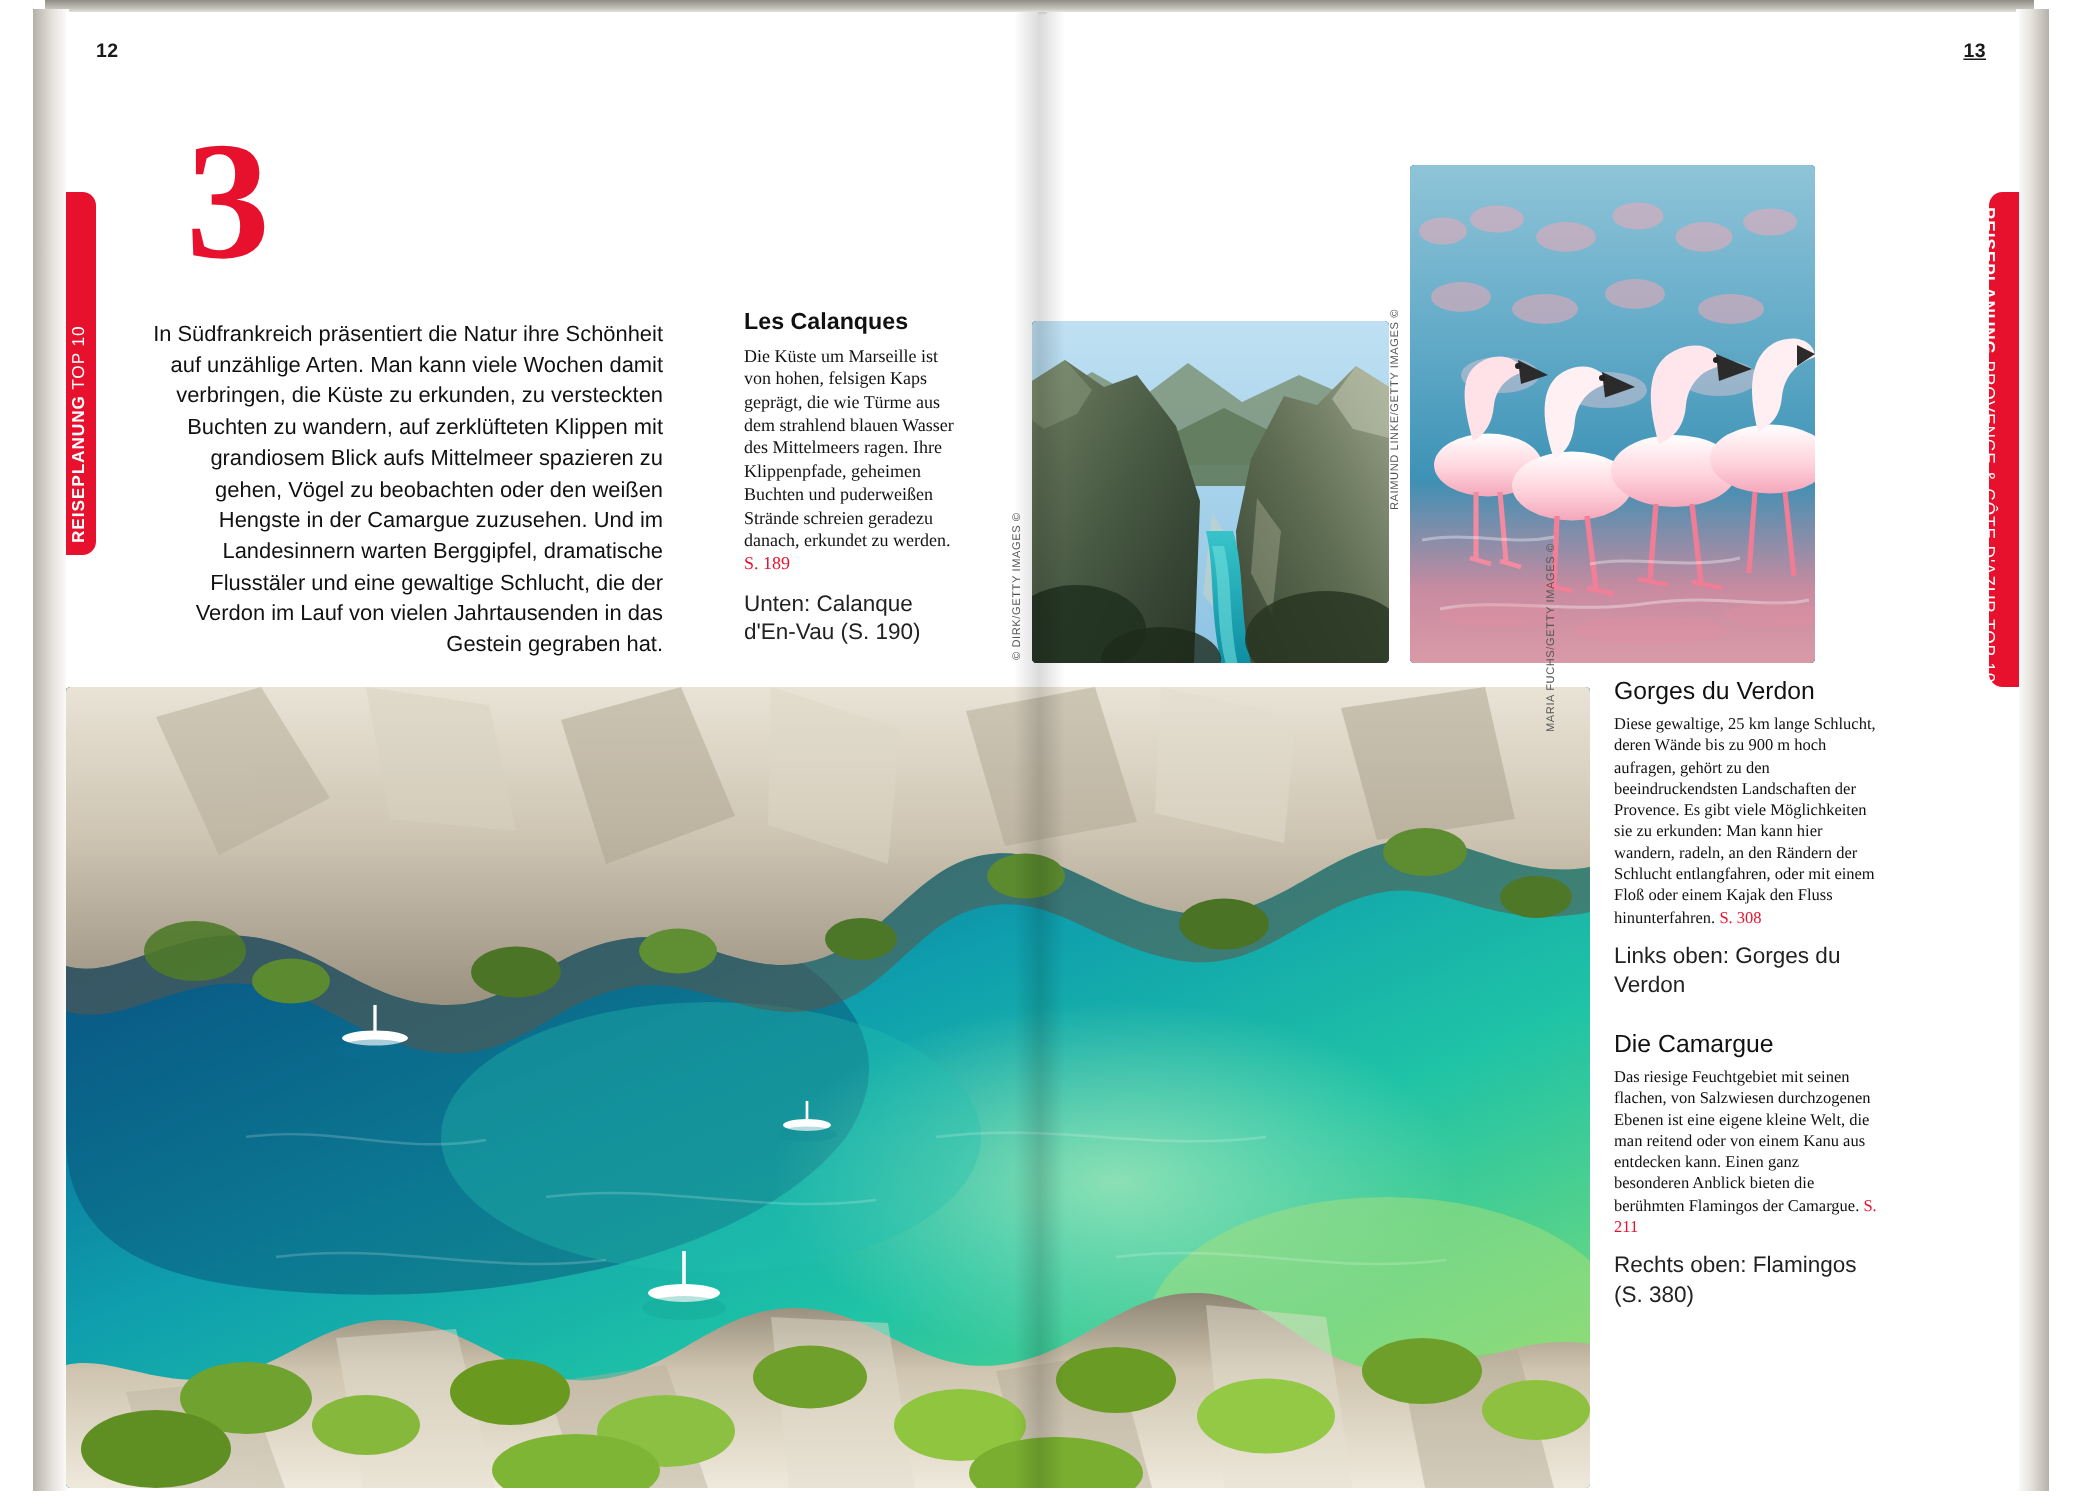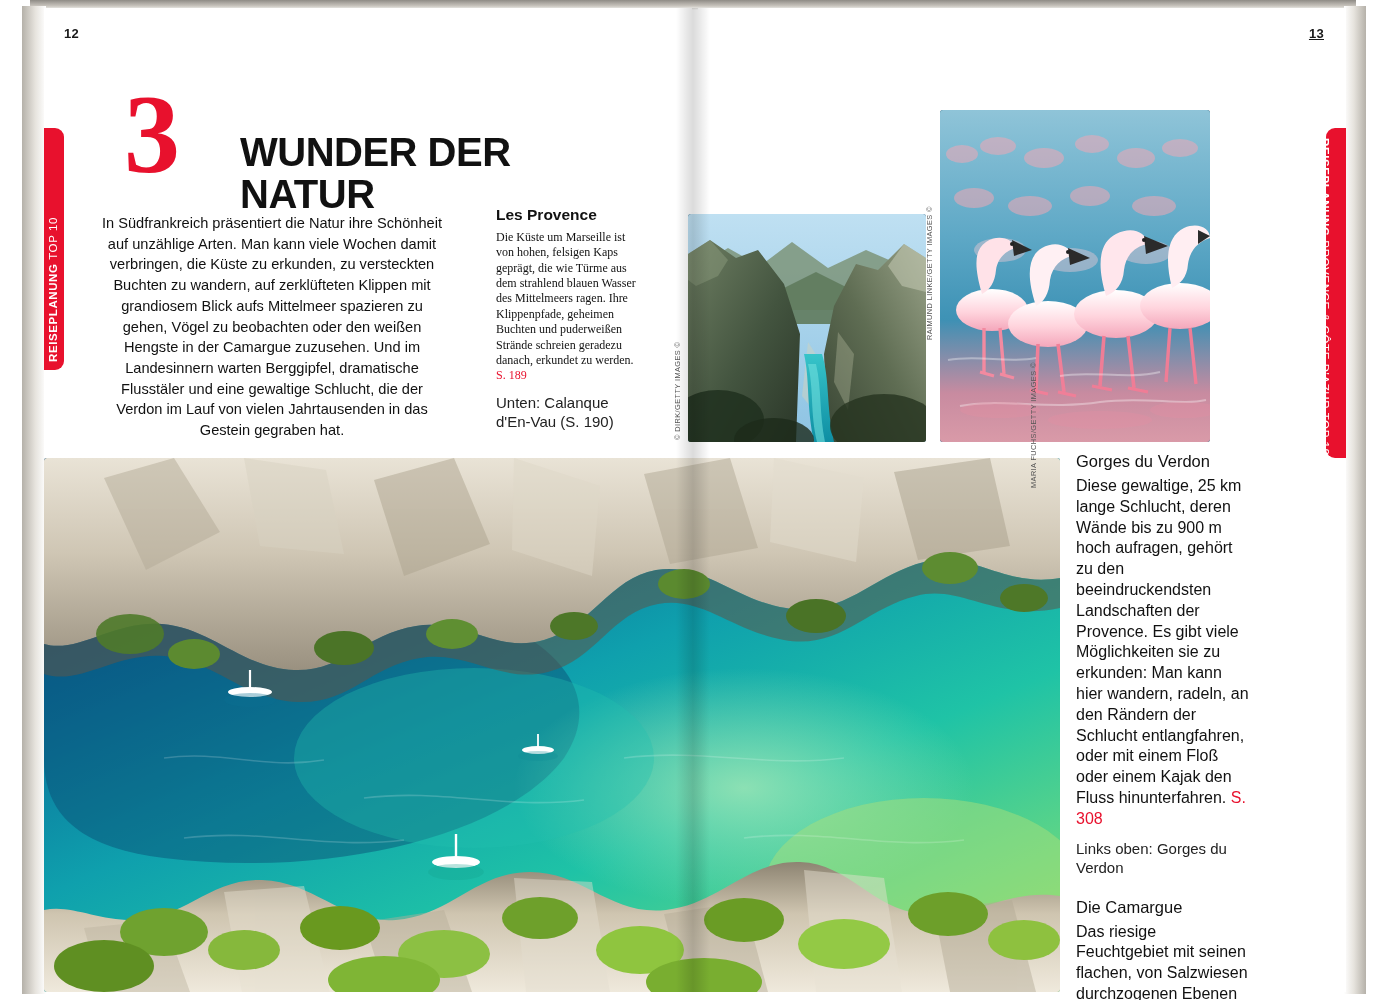--- a/index.html
+++ b/index.html
@@ -137,21 +137,21 @@
 
   
   .intro {
     position: absolute;
     left: 58px;
     top: 205px;
     width: 340px;
     font-size: 14.6px;
     line-height: 1.42;
     color: #111111;
-    text-align: center;
+    text-align: right;
   }
 
   
   .col-serif {
     position: absolute;
     font-family: "Liberation Serif", serif;
   }
   .side-col {
     left: 452px;
     top: 198px;
@@ -230,22 +230,22 @@
   .right-col h3 {
     margin: 0 0 5px 0;
     font-family: "Liberation Sans", sans-serif;
     font-size: 16.5px;
     font-weight: normal;
     color: #111111;
   }
   .right-col h3.second { margin-top: 20px; }
   .right-col p {
     margin: 0;
-    font-family: Liberation Sans, sans-serif;
-    font-size: 16px;
+    font-family: Liberation Serif, serif;
+    font-size: 11px;
     line-height: 1.3;
     color: #111111;
   }
 
   
   .ill { position: absolute; inset: 0; }
   svg.ill { display: block; width: 100%; height: 100%; }
 </style>
 </head>
 <body>
@@ -260,26 +260,25 @@
 
     <div class="folio folio-left">12</div>
 
     <div class="tab tab-left">
       <div class="tab-text">
         <span>REISEPLANUNG</span><span class="thin"> TOP 10</span>
       </div>
     </div>
 
     <div class="chapter-num">3</div>
-    <h1 class="headline">WUNDER DER NATUR</h1>
 
     <div class="intro">In Südfrankreich präsentiert die Natur ihre Schönheit auf unzählige Arten. Man kann viele Wochen damit verbringen, die Küste zu erkunden, zu versteckten Buchten zu wandern, auf zerklüfteten Klippen mit grandiosem Blick aufs Mittelmeer spazieren zu gehen, Vögel zu beobachten oder den weißen Hengste in der Camargue zuzusehen. Und im Landesinnern warten Berggipfel, dramatische Flusstäler und eine gewaltige Schlucht, die der Verdon im Lauf von vielen Jahrtausenden in das Gestein gegraben hat.</div>
 
     <div class="col-serif side-col">
-      <h3>Les Provence</h3>
+      <h3>Les Calanques</h3>
       <p><span>Die Küste um Marseille ist von hohen, felsigen Kaps geprägt, die wie Türme aus dem strahlend blauen Wasser des Mittelmeers ragen. Ihre Klippenpfade, geheimen Buchten und puderweißen Strände schreien geradezu danach, erkundet zu werden.</span> <span class="ref">S. 189</span></p>
       <div class="caption">Unten: Calanque d'En-Vau (S. 190)</div>
     </div>
   </div>
 
   <div class="page page-right">
 
     <div class="folio folio-right">13</div>
 
     <div class="tab tab-right">

